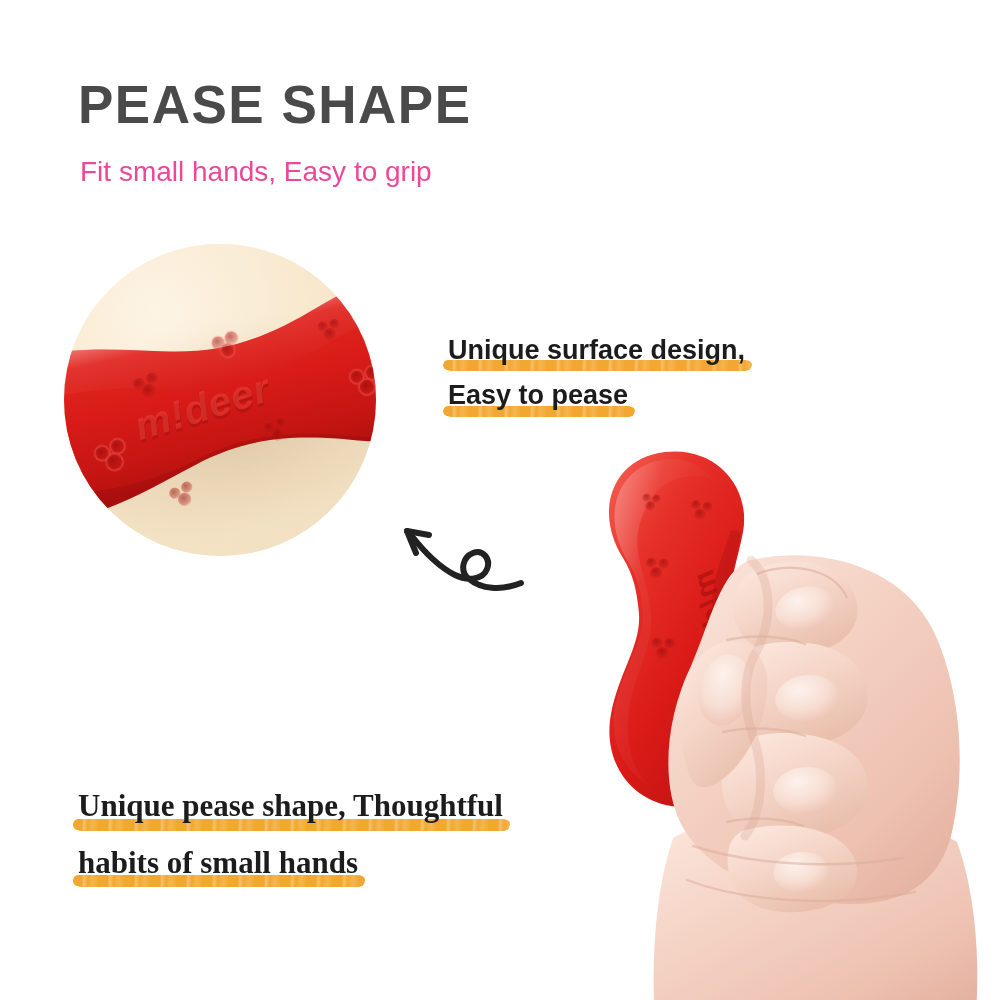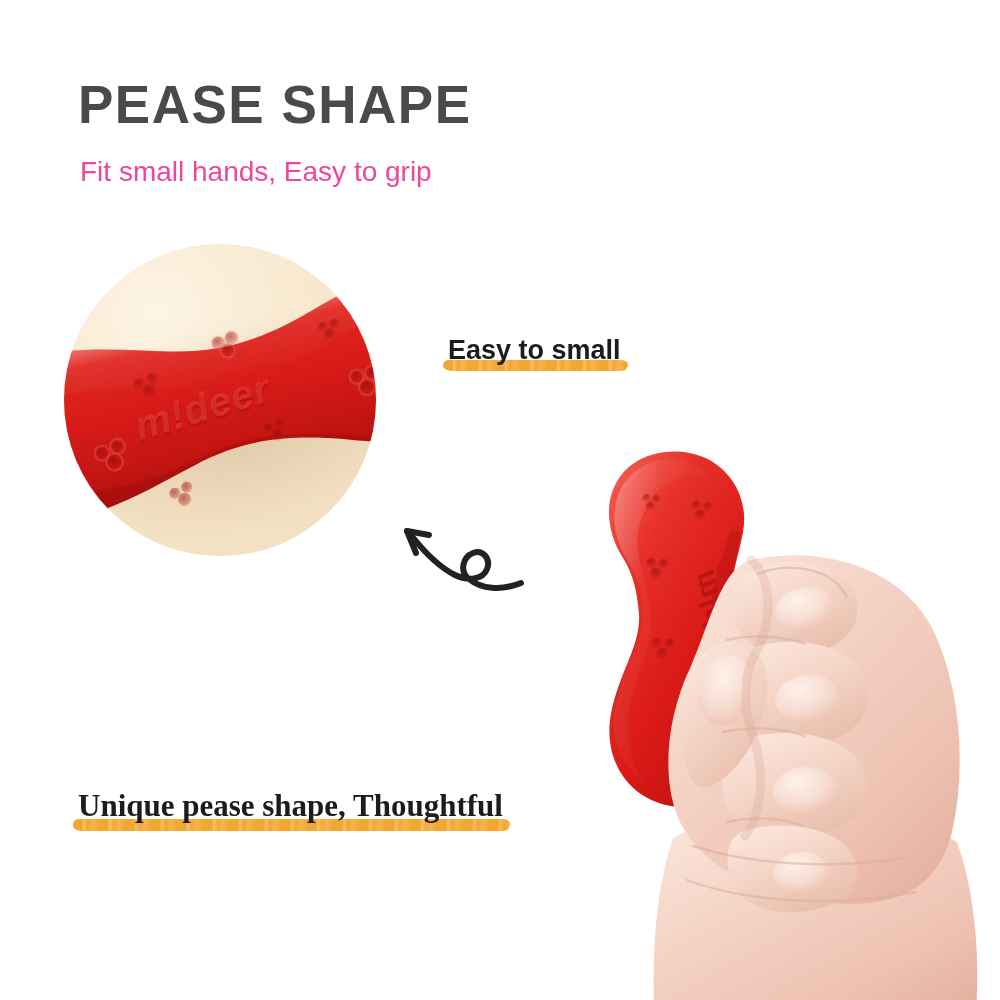--- a/index.html
+++ b/index.html
@@ -289,21 +289,26 @@
             </g>
           </g>
         </g>
       </svg>
     </div>
   </div>
 
   <div id="note-right">
     <div class="ln">
       <span class="hl">
-        <span>Easy to small</span>
+        <span>Unique surface design,</span>
+      </span>
+    </div>
+    <div class="ln">
+      <span class="hl">
+        <span>Easy to pease</span>
       </span>
     </div>
   </div>
 
   <div id="arrow">
     <svg viewBox="0 0 140 105">
       <g fill="none" stroke="#222222" stroke-linecap="round" stroke-linejoin="round">
 
         <path d="M136,88 C116,96 96,94 84,84
                  C 74,76 78,62 88,58
@@ -487,15 +492,20 @@
       </g>
     </svg>
   </div>
 
   <div id="note-bottom">
     <div class="ln">
       <span class="hl">
         <span>Unique pease shape, Thoughtful</span>
       </span>
     </div>
+    <div class="ln">
+      <span class="hl">
+        <span>habits of small hands</span>
+      </span>
+    </div>
   </div>
 
 </div>
 
 </body></html>

